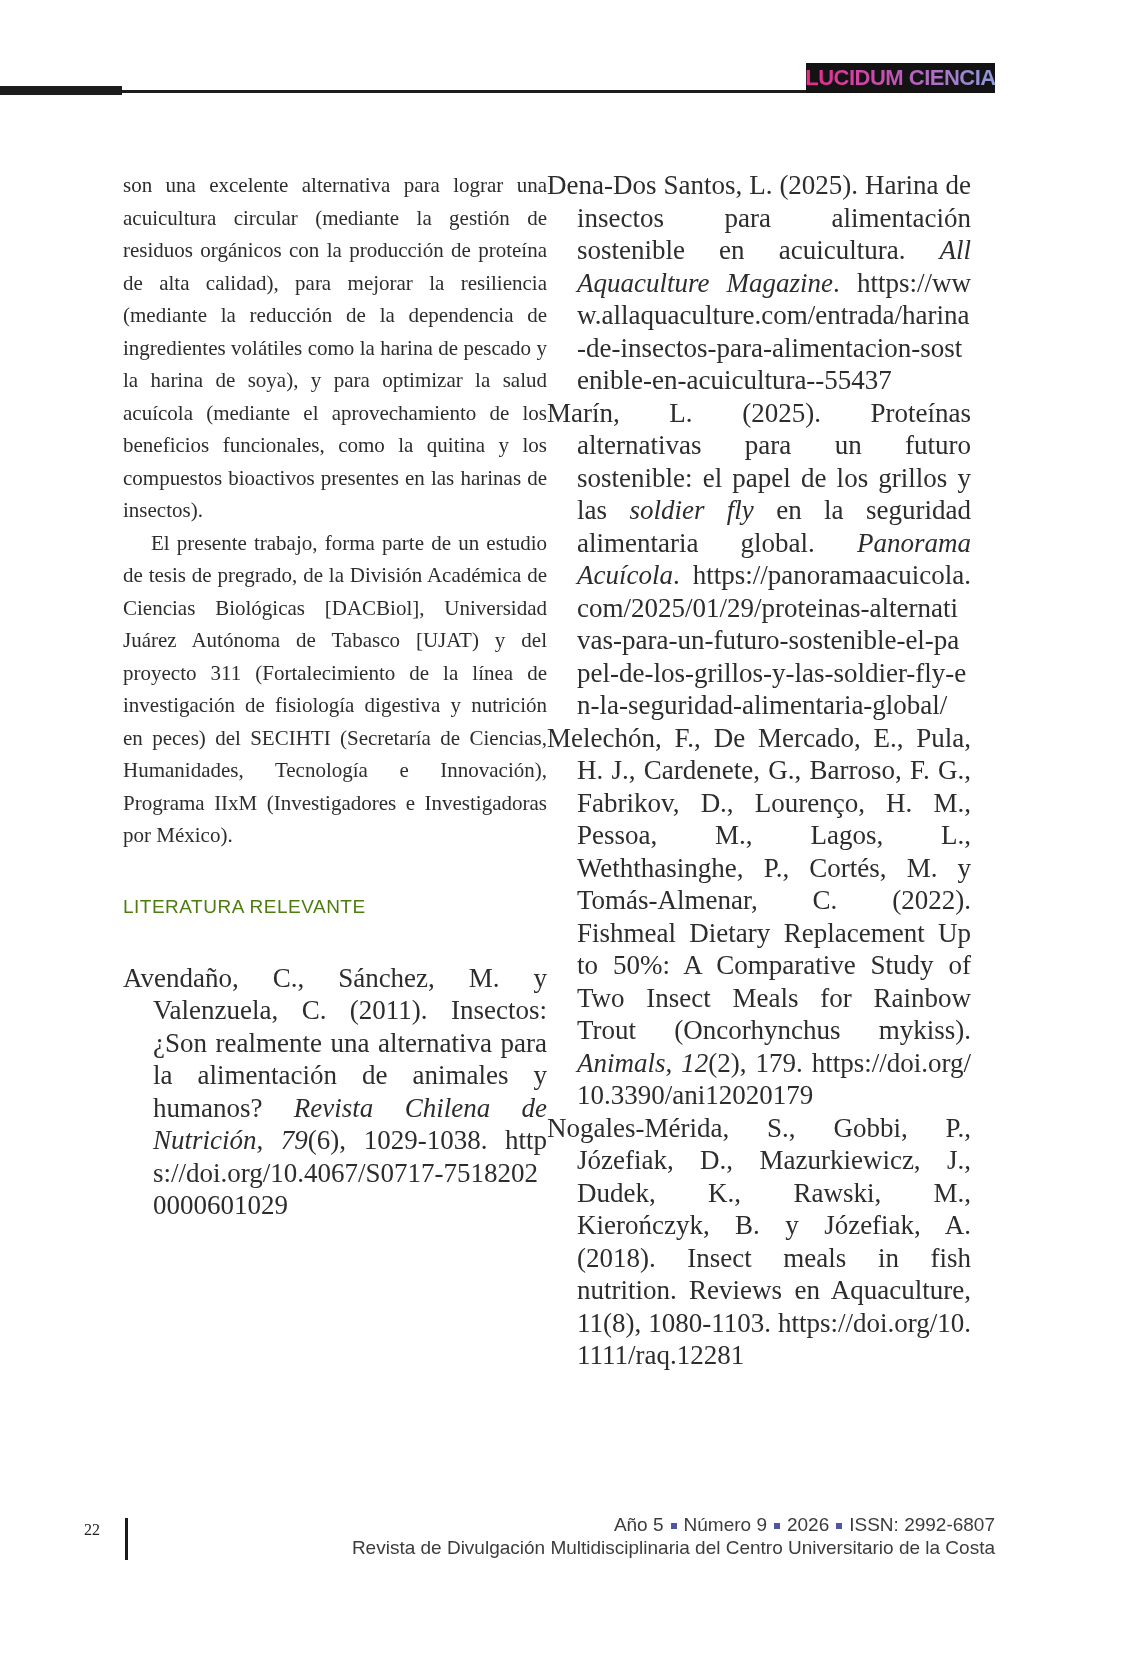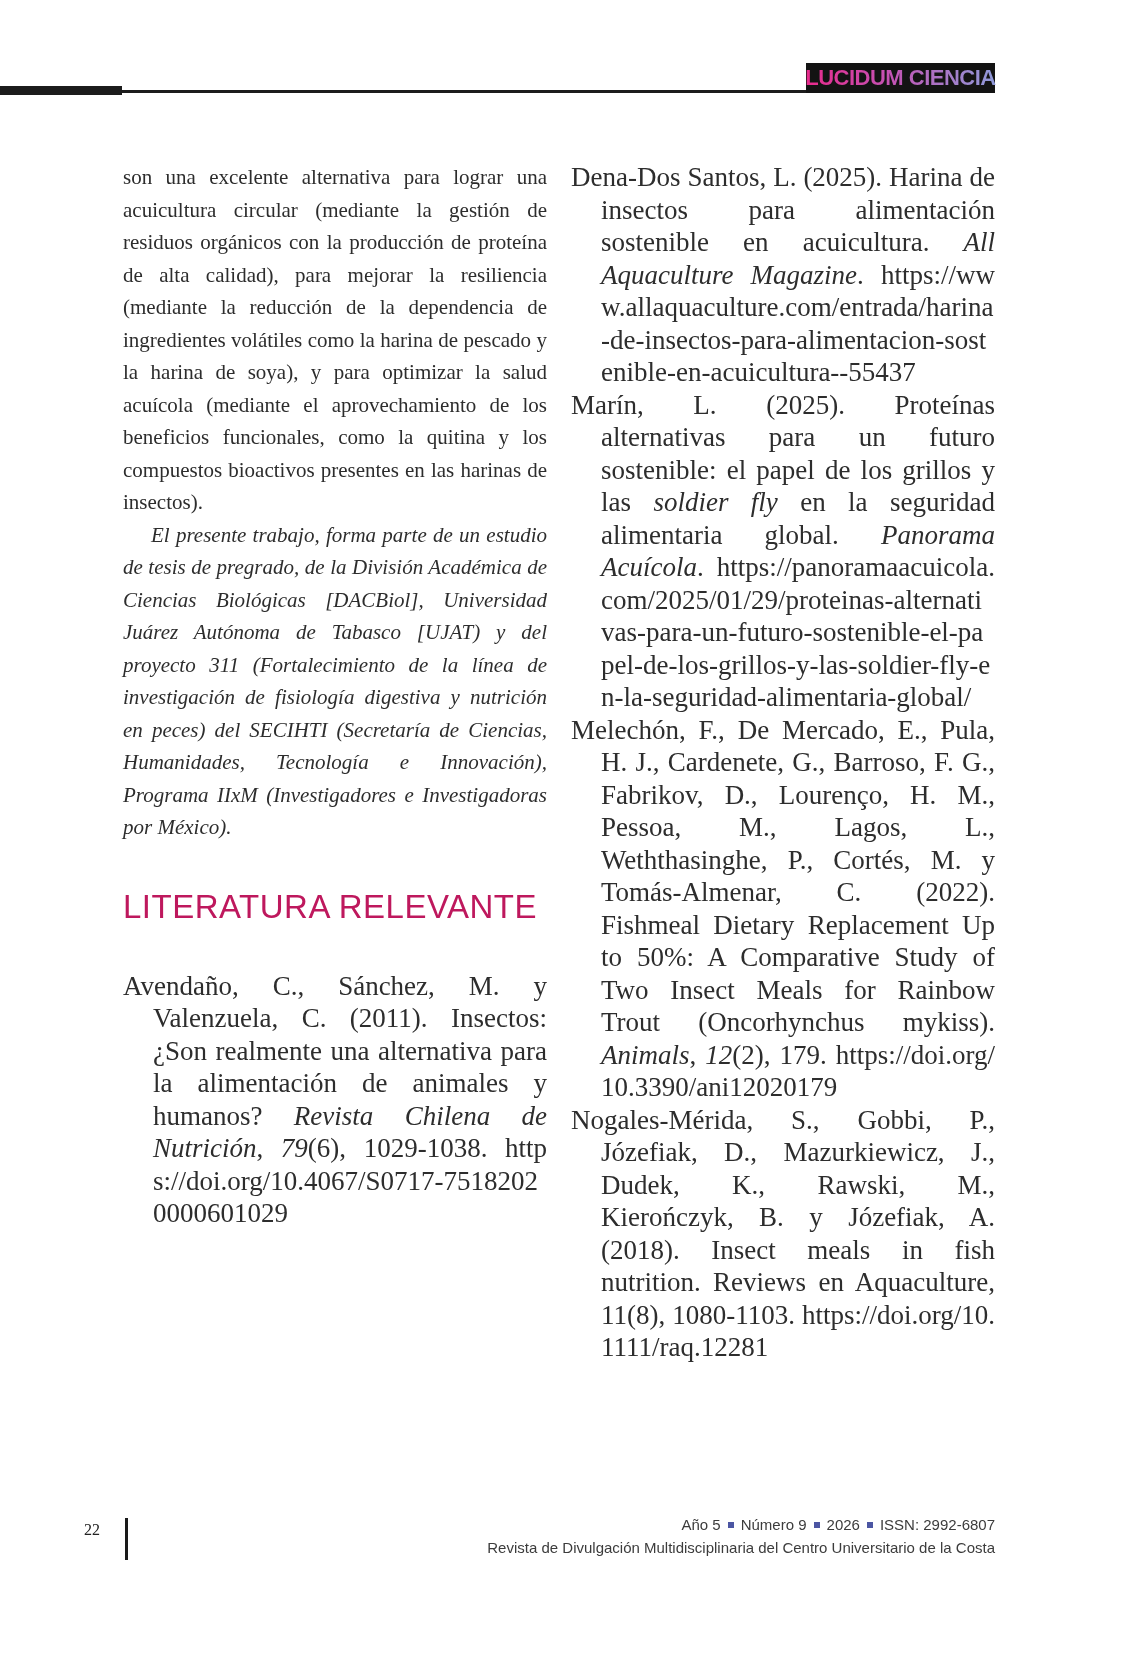--- a/index.html
+++ b/index.html
@@ -19,37 +19,37 @@
     background:#131313;display:flex;align-items:center;justify-content:center;
   }
   .logo-text{
     font-family:"Liberation Sans", sans-serif;
     font-weight:bold;font-size:22px;letter-spacing:-0.5px;white-space:nowrap;
     background:linear-gradient(90deg,#e92a8c 0%,#c353b4 45%,#8f9bda 100%);
     -webkit-background-clip:text;background-clip:text;
     -webkit-text-fill-color:transparent;color:#b85ab8;
   }
   
-  .columns{position:absolute;left:123px;top:161px;width:872px;display:flex;gap:24px;}
+  .columns{position:absolute;left:123px;top:169px;width:872px;display:flex;}
   .col{width:424px;}
   .body-par{margin:0;text-align:justify;font-size:21px;line-height:32.5px;}
-  .body-par.indent{text-indent:28px;font-style:italic;}
+  .body-par.indent{text-indent:28px;}
   .section-heading{
     font-family:"Liberation Sans", sans-serif;font-weight:400;
-    font-size:33px;letter-spacing:0.5px;color:#be185d;margin:44px 0 44px 0;
+    font-size:19px;letter-spacing:0.5px;color:#4d7c0f;margin:44px 0 44px 0;
   }
   .ref{margin:0;text-align:justify;font-size:27px;line-height:32.5px;padding-left:30px;text-indent:-30px;}
   .url{word-break:break-all;}
   em{font-style:italic;}
   
   .pagenum{position:absolute;left:84px;top:1521px;font-size:16px;color:#222222;}
   .pagenum-bar{position:absolute;left:125px;top:1518px;width:3px;height:42px;background:#1a1a1a;}
   .footer-right{
     position:absolute;right:128px;top:1513px;text-align:right;
-    font-family:"Liberation Sans", sans-serif;font-size:15px;color:#3c3c3c;line-height:23px;
+    font-family:"Liberation Sans", sans-serif;font-size:19px;color:#3c3c3c;line-height:23px;
   }
   .sq{display:inline-block;width:6px;height:6px;background:#4c56a3;margin:0 7px;vertical-align:2px;}
 </style>
 </head>
 <body>
 
 <div class="page">
 
   <header>
     <div class="rule-thick"></div>

